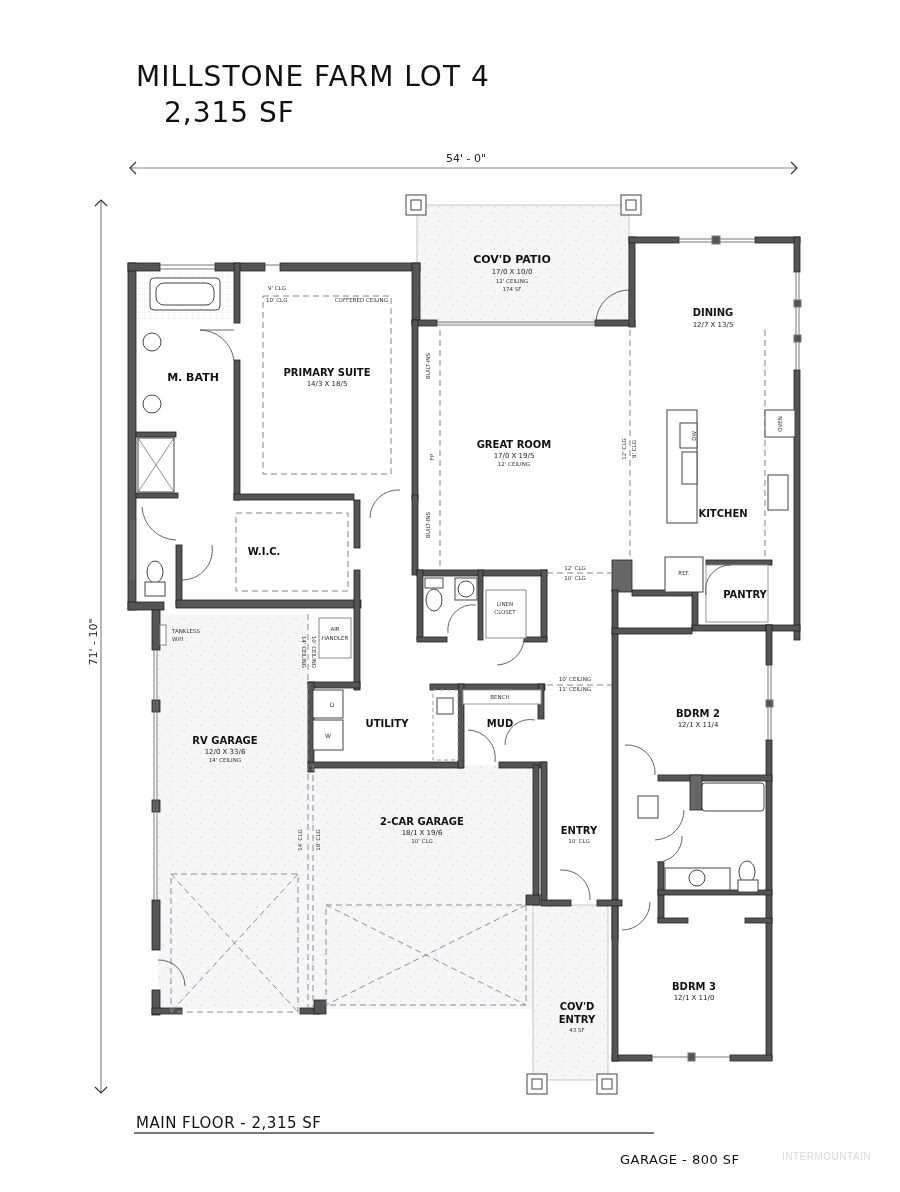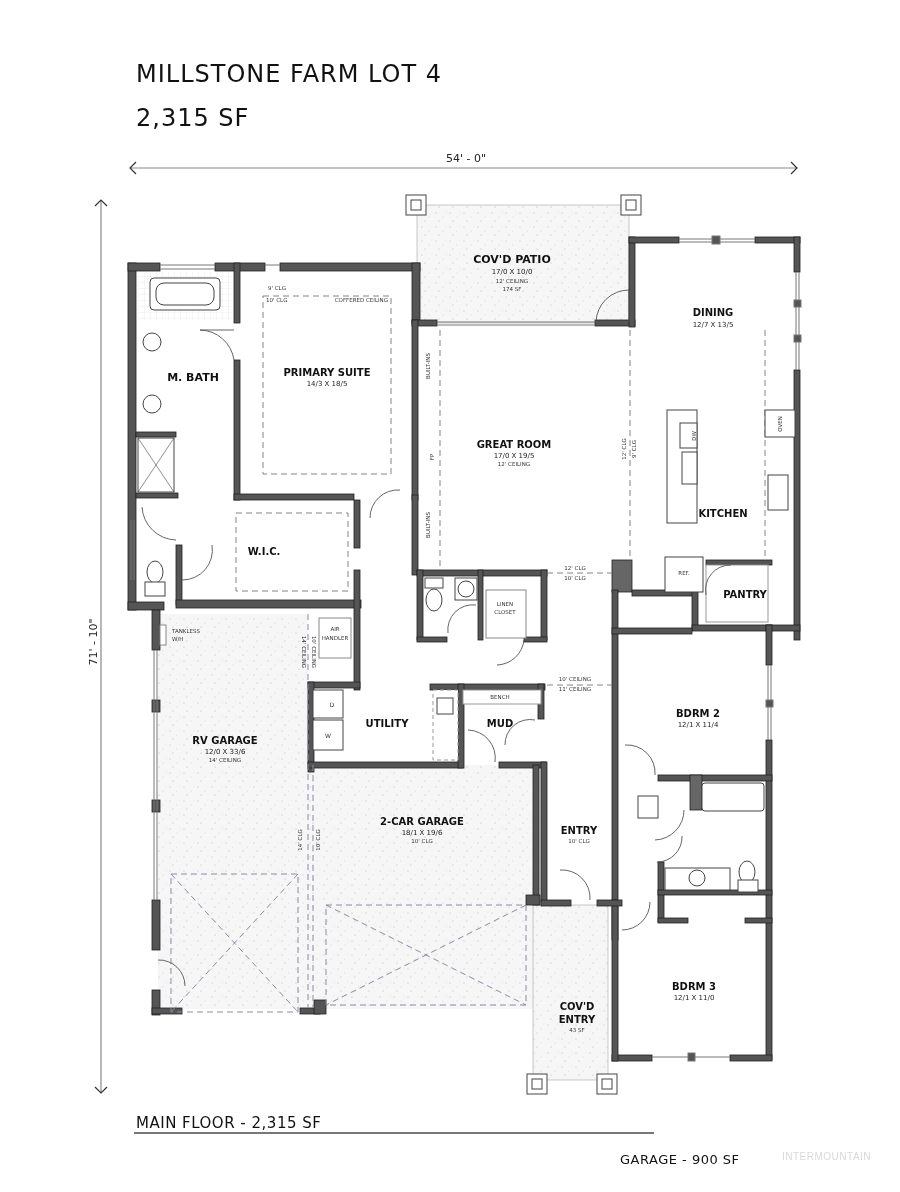--- a/index.html
+++ b/index.html
@@ -1,19 +1,19 @@
 <!DOCTYPE html>
 <html><head>
 <meta charset="utf-8">
 <style>
   html, body { margin: 0; padding: 0; background: #ffffff; }
   body { width: 900px; height: 1192px; position: relative; overflow: hidden; font-family: "DejaVu Sans", sans-serif; color: #111; }
-  .title { position: absolute; left: 136px; font-family: "DejaVu Sans", sans-serif; font-size: 24px; letter-spacing: 1px; color: #111; font-weight: 400; }
+  .title { position: absolute; left: 136px; font-family: "DejaVu Sans", sans-serif; font-size: 28px; letter-spacing: 1px; color: #111; font-weight: 400; }
   .title.l1 { top: 60px; }
-  .title.l2 { top: 104px; }
+  .title.l2 { top: 96px; margin-left: 28px; }
   svg.plan { position: absolute; left: 0; top: 0; }
   .footer-main { position: absolute; left: 136px; top: 1114px; font-size: 15px; letter-spacing: 0.5px; color: #111; text-align: right; }
   .footer-garage { position: absolute; left: 620px; top: 1152px; font-size: 13px; letter-spacing: 0.5px; color: #111; }
   .watermark { position: absolute; left: 782px; top: 1151px; font-size: 10px; color: #d9d9d9; letter-spacing: 0.5px; font-family: "Liberation Sans", sans-serif; }
   .footer-rule { position: absolute; left: 134px; top: 1132px; width: 520px; height: 2px; background: #777; }
   .room-label { font-family: "DejaVu Sans", sans-serif; font-weight: 700; fill: #111; }
   .room-dim { font-family: "DejaVu Sans", sans-serif; fill: #222; }
   .note { font-family: "DejaVu Sans", sans-serif; fill: #333; }
 </style>
 </head>
@@ -334,14 +334,14 @@
     <text x="694" y="1000" font-size="7" text-anchor="middle" class="room-dim">12/1 X 11/0</text>
 
     <text x="577" y="1010" font-size="10" text-anchor="middle" class="room-label">COV'D</text>
     <text x="577" y="1023" font-size="10" text-anchor="middle" class="room-label">ENTRY</text>
     <text x="577" y="1032" font-size="5.5" text-anchor="middle" class="note">43 SF</text>
   </g>
 </svg>
 
 <div class="footer-main">MAIN FLOOR - 2,315 SF</div>
 <div class="footer-rule"></div>
-<div class="footer-garage">GARAGE - 900 SF</div>
+<div class="footer-garage">GARAGE - 800 SF</div>
 <div class="watermark">INTERMOUNTAIN</div>
 
 </body></html>

